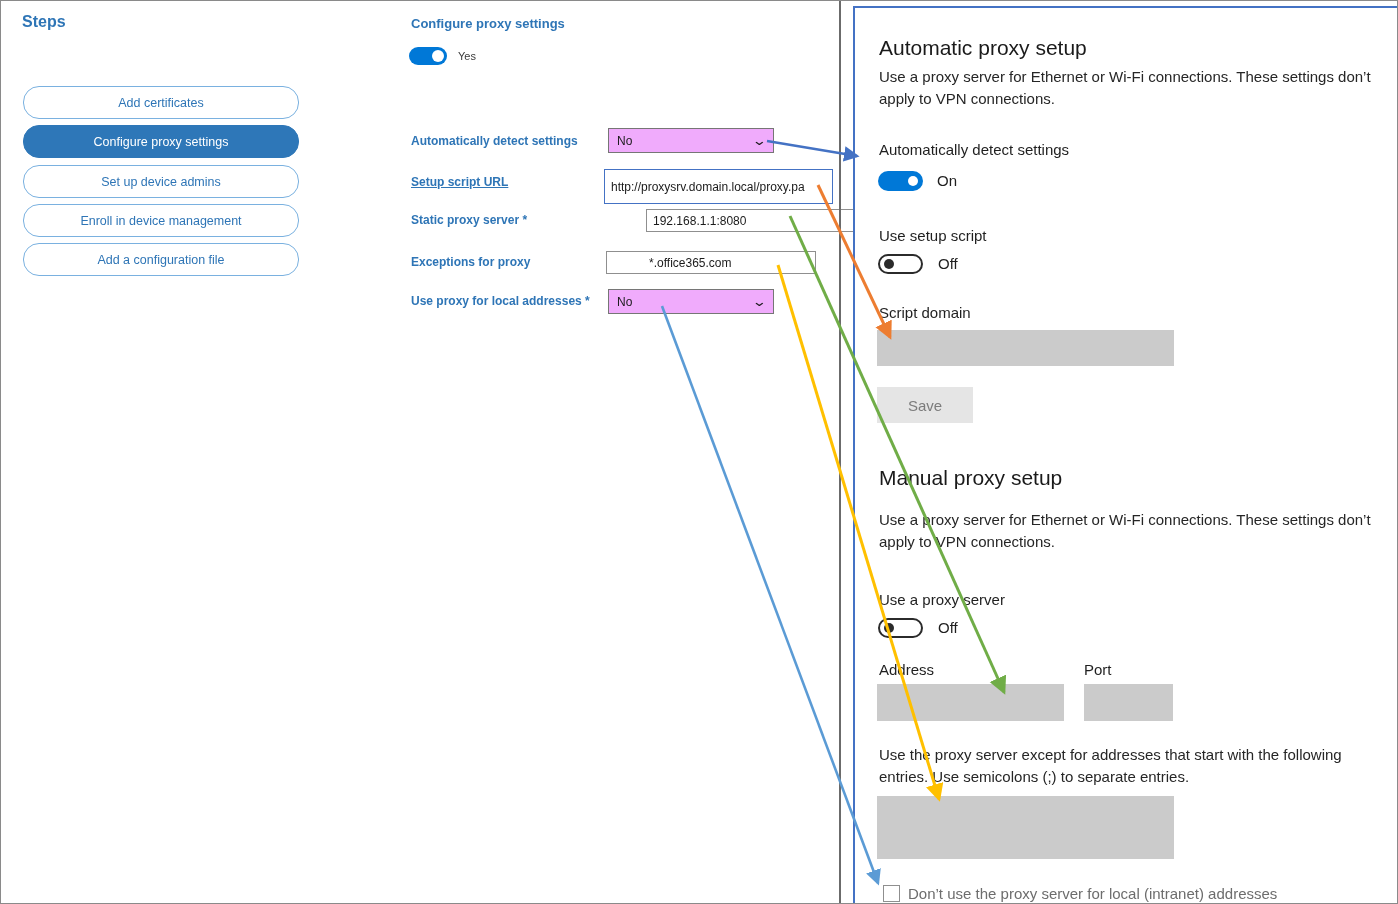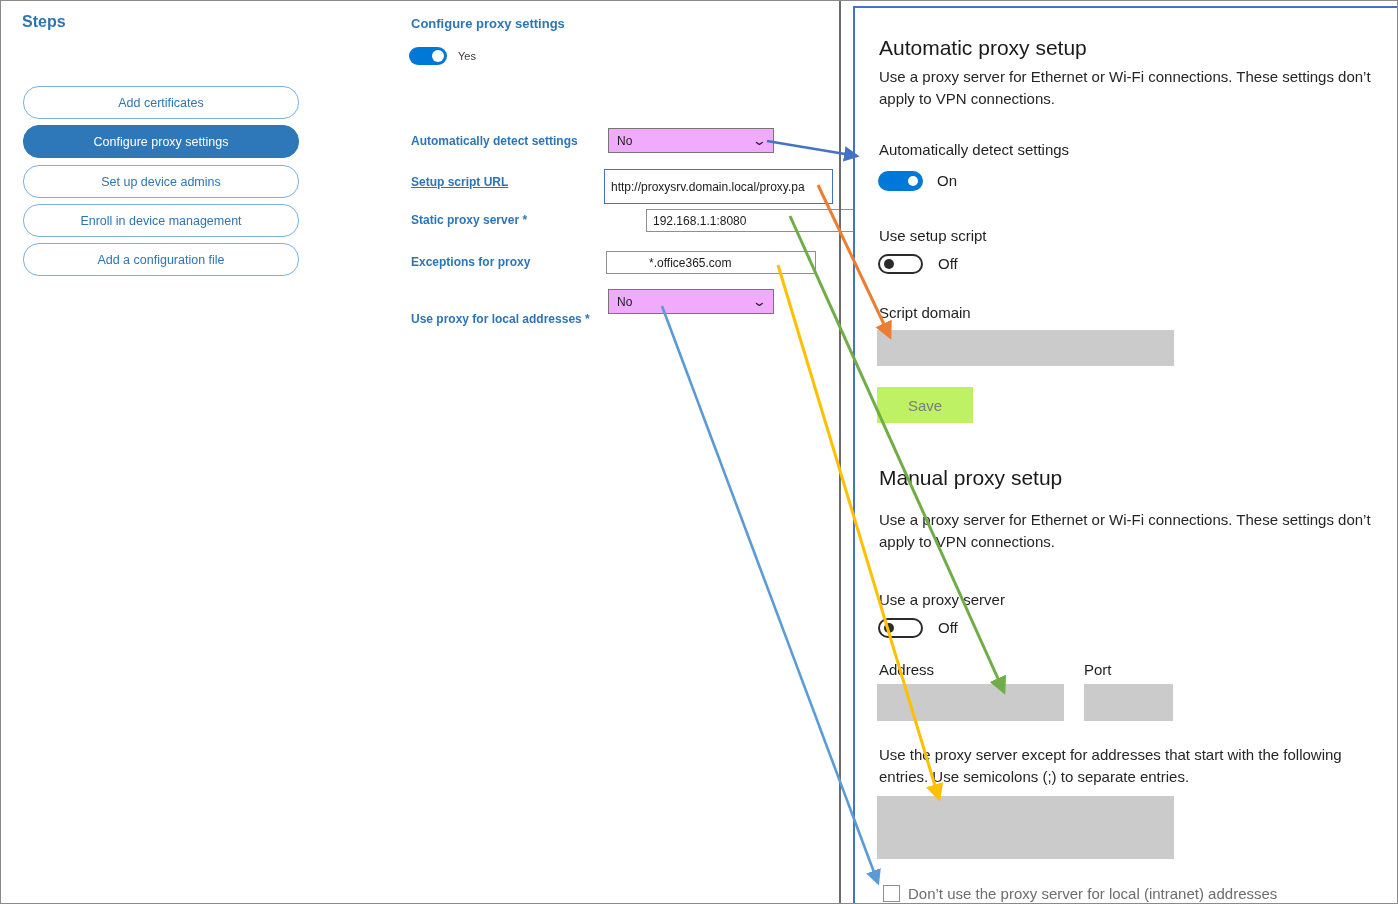--- a/index.html
+++ b/index.html
@@ -41,21 +41,21 @@
   .rp-h { position:absolute; font-size:21px; font-weight:400; color:#1a1a1a; }
   .rp-p { position:absolute; font-size:15px; color:#262626; line-height:22px; }
   .rp-label { position:absolute; font-size:15px; color:#1f1f1f; }
   .rp-label.dim { color:#6d6d6d; }
   .toggle { position:absolute; width:45px; height:20px; border-radius:10px; cursor:pointer; }
   .toggle.on { background:#0078d7; }
   .toggle.on .knob { position:absolute; right:5px; top:5px; width:10px; height:10px; border-radius:50%; background:#fff; }
   .toggle.off { background:#fff; border:2px solid #2b2b2b; }
   .toggle.off .knob { position:absolute; left:4px; top:3px; width:10px; height:10px; border-radius:50%; background:#2b2b2b; }
   .gray-box { position:absolute; background:#cbcbcb; border:none; cursor:text; }
-  .save-btn { position:absolute; background:#bef264; color:#7c7c7c; font-size:15px; border:none;
+  .save-btn { position:absolute; background:#e5e5e5; color:#7c7c7c; font-size:15px; border:none;
               display:flex; align-items:center; justify-content:center; cursor:pointer; }
   .checkbox { position:absolute; width:17px; height:17px; background:#fff; border:1px solid #8f8f8f; cursor:pointer; }
 
   
   .arrows { position:absolute; left:0; top:0; width:1398px; height:904px; pointer-events:none; z-index:20; }
 </style>
 </head>
 <body>
 
 <div class="screen">
@@ -92,21 +92,21 @@
 
   <div class="f-label" style="top:174px;text-decoration:underline;">Setup script URL</div>
   <input class="f-input focused" style="left: 603px; top: 168px; width: 229px; height: 35px;" readonly="" value="http://proxysrv.domain.local/proxy.pa">
 
   <div class="f-label" style="top:212px;">Static proxy server *</div>
   <input class="f-input" style="left: 605px; top: 208px; width: 213px; height: 23px; margin-left: 40px;" readonly="" value="192.168.1.1:8080">
 
   <div class="f-label" style="top:254px;">Exceptions for proxy</div>
   <input class="f-input" style="left: 605px; top: 250px; width: 210px; height: 23px; padding-left: 42px;" readonly="" value="*.office365.com">
 
-  <div class="f-label" style="top:311px;">Use proxy for local addresses *</div>
+  <div class="f-label" style="top:293px;">Use proxy for local addresses *</div>
   <div class="f-select" style="left:607px; top:288px; width:166px; height:25px;">
     <span>No</span>
     <span class="chev">⌄</span>
   </div>
 
   <div class="divider"></div>
   <div class="panel-frame" style="border-color: rgb(68, 114, 196);"></div>
 
   <div class="rp-h" style="left:878px; top:22px;margin-top:13px;">Automatic proxy setup</div>
   <div class="rp-p" style="left:878px; top:65px; width:508px;">Use a proxy server for Ethernet or Wi-Fi connections. These settings don’t apply to VPN connections.</div>

